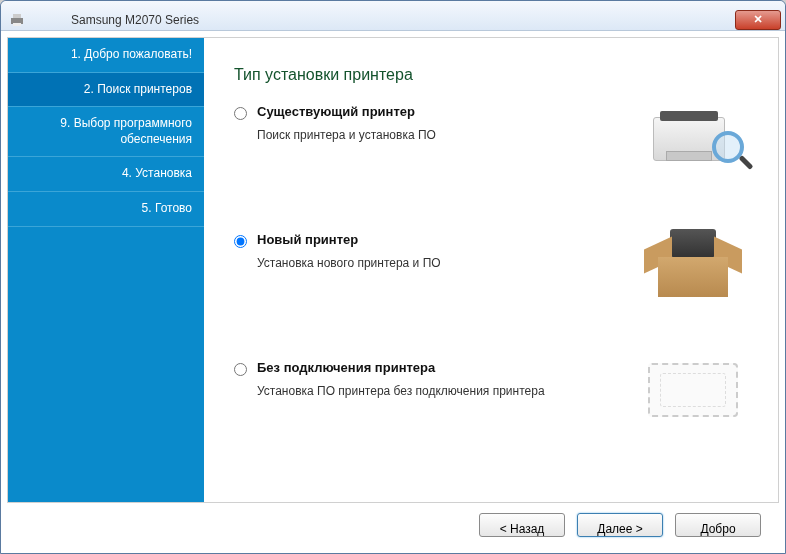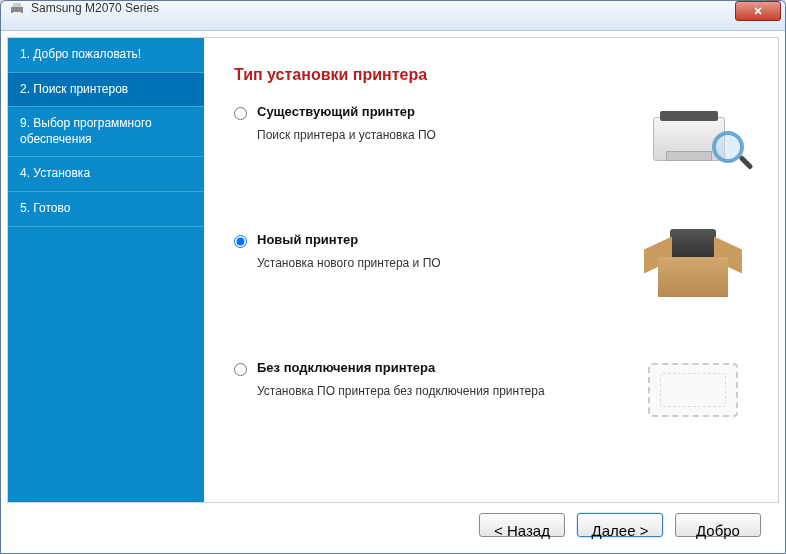--- a/index.html
+++ b/index.html
@@ -17,23 +17,24 @@
       border: 1px solid #5a7aa0;
       border-radius: 6px 6px 0 0;
       display: flex;
       flex-direction: column;
     }
     .titlebar {
       height: 30px;
       background: linear-gradient(#f4f8fd, #dce8f6);
       border-bottom: 1px solid #b8c8da;
       display: flex;
-      align-items: flex-start;
-      padding: 0 4px 0 8px;
+      align-items: center;
+      padding: 8px 4px 0 8px;
       border-radius: 6px 6px 0 0;
+      gap: 40px;
     }
     .titlebar-icon {
       width: 16px; height: 16px; margin-right: 6px;
       display: flex; align-items: center; justify-content: center;
     }
     .titlebar-title {
       font-size: 12px;
       color: #333;
       flex: 1;
     }
@@ -65,35 +66,36 @@
       display: flex;
       flex-direction: column;
     }
     .sidebar-item {
       padding: 9px 12px;
       color: #fff;
       font-size: 12px;
       border-bottom: 1px solid #3ba5d8;
       cursor: default;
       line-height: 1.3;
+      text-align: right;
     }
     .sidebar-item.active {
       background: #0072b5;
       font-weight: normal;
     }
     .content {
       flex: 1;
       background: #fff;
       padding: 28px 30px 10px 30px;
       position: relative;
     }
     .page-heading {
       font-size: 16px;
-      font-weight: bold;
-      color: #b91c1c;
+      font-weight: normal;
+      color: #14532d;
       margin-bottom: 20px;
     }
     .option {
       display: flex;
       align-items: flex-start;
       margin-bottom: 48px;
       position: relative;
       min-height: 80px;
     }
     .option input[type=radio] {
@@ -126,21 +128,21 @@
       height: 44px;
       display: flex;
       justify-content: flex-end;
       align-items: center;
       gap: 12px;
       padding: 0 18px;
     }
     .btn {
       min-width: 86px;
       height: 24px;
-      font-size: 15px;
+      font-size: 12px;
       background: linear-gradient(#fdfdfd, #e6e6e6);
       border: 1px solid #8a8a8a;
       border-radius: 3px;
       cursor: pointer;
       padding: 8px 10px;
     }
     .btn.primary {
       border: 1px solid #3c7fb1;
       box-shadow: 0 0 2px #6fb7e8;
     }

